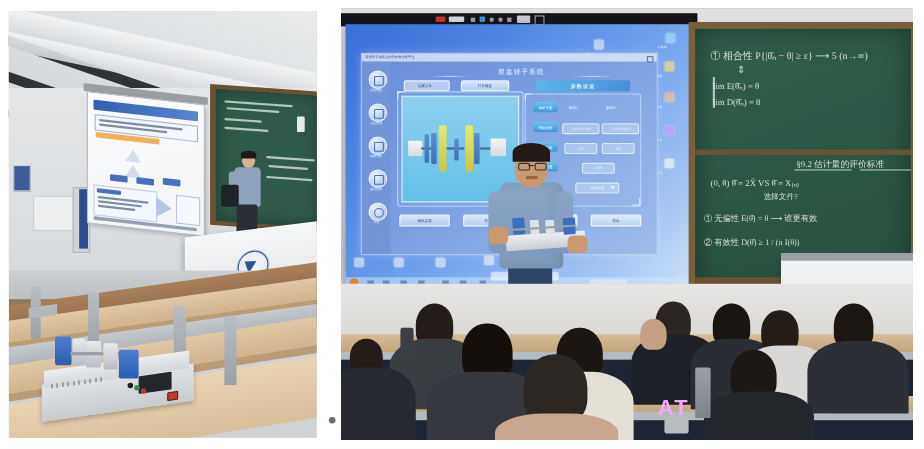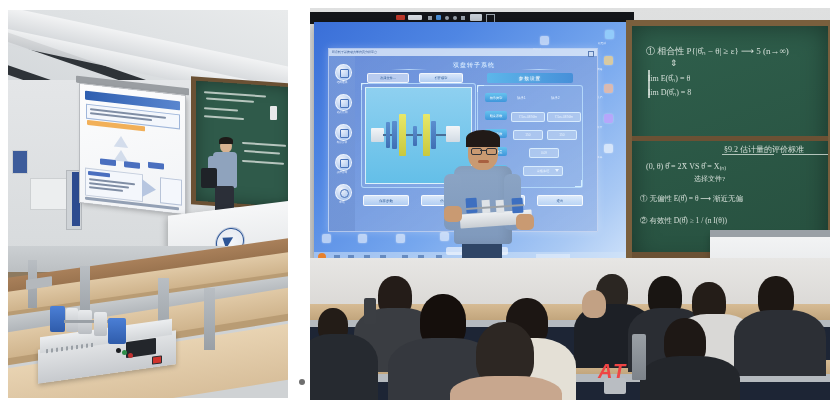--- a/index.html
+++ b/index.html
@@ -165,21 +165,21 @@
   .rp-dev{background:linear-gradient(180deg,#eef0f2,#c9ced3);border-radius:1px;}
   .rp-devblue{background:#3d6fc0;border-radius:1px;}
 
   
   .aud-wall{left:0;top:250px;width:520px;height:52px;background:linear-gradient(180deg,#e7e6e4,#dad8d5);}
   .head{position:absolute;border-radius:48% 48% 36% 36%;}
   .shoulder{position:absolute;border-radius:40% 40% 0 0;}
   .bench{position:absolute;background:linear-gradient(180deg,#d6bb94,#bda077);}
   .bench-rail{position:absolute;background:#b5babf;}
   .bottle{position:absolute;background:linear-gradient(180deg,#9aa0a6,#7d838a);border-radius:2px 2px 1px 1px;}
-  .jacket-text{position:absolute;color:#ef4444;font-weight:bold;font-style:italic;}
+  .jacket-text{position:absolute;color:#f0abfc;font-weight:bold;}
 
   
   #gap-dot{position:absolute;left:299px;top:379px;width:6px;height:6px;border-radius:50%;background:#6e6e6e;}
 </style>
 </head>
 <body>
 
 <div id="stage">
 
   <div class="photo" id="photo-left">
@@ -430,21 +430,21 @@
     <div class="layer rc-board">
       <div class="cw" style="left:14px;top:18px;font-size:9px;">① 相合性  P{|θ̂ₙ − θ| ≥ ε} ⟶ 5   (n→∞)</div>
       <div class="cw" style="left:38px;top:32px;font-size:9px;">⇕</div>
       <div class="cw" style="left:16px;top:46px;font-size:8px;">lim  E(θ̂ₙ) = θ</div>
       <div class="cw" style="left:16px;top:60px;font-size:8px;">lim  D(θ̂ₙ) = 8</div>
       <div class="cline" style="left:16px;top:44px;width:2px;height:28px;"></div>
 
       <div class="cw" style="left:92px;top:118px;font-size:8px;">§9.2  估计量的评价标准</div>
       <div class="cw" style="left:14px;top:134px;font-size:8px;">(0, θ)    θ̂ = 2X̄    VS    θ̂ = X₍ₙ₎</div>
       <div class="cw" style="left:62px;top:148px;font-size:7px;">选择文件?</div>
-      <div class="cw" style="left:8px;top:168px;font-size:7.5px;">① 无偏性   E(θ̂) = θ  ⟶  渐近无偏</div>
+      <div class="cw" style="left:8px;top:168px;font-size:7.5px;">① 无偏性   E(θ̂) = θ  ⟶  谁更有效</div>
       <div class="cw" style="left:8px;top:190px;font-size:7.5px;">② 有效性   D(θ̂) ≥ 1 / (n I(θ))</div>
       <div class="cline" style="left:90px;top:128px;width:52px;"></div>
       <div class="cline" style="left:150px;top:128px;width:46px;"></div>
     </div>
     <div class="layer rc-board-split"></div>
     <div class="layer" style="left:322px;top:244px;width:196px;height:10px;background:#6b5134;"></div>
 
     <div class="layer" style="left:400px;top:226px;width:120px;height:76px;background:linear-gradient(180deg,#f3f4f5,#dcdee0);box-shadow:-2px 0 5px rgba(0,0,0,.12);"></div>
     <div class="layer" style="left:400px;top:222px;width:120px;height:7px;background:#9aa0a6;"></div>
 

